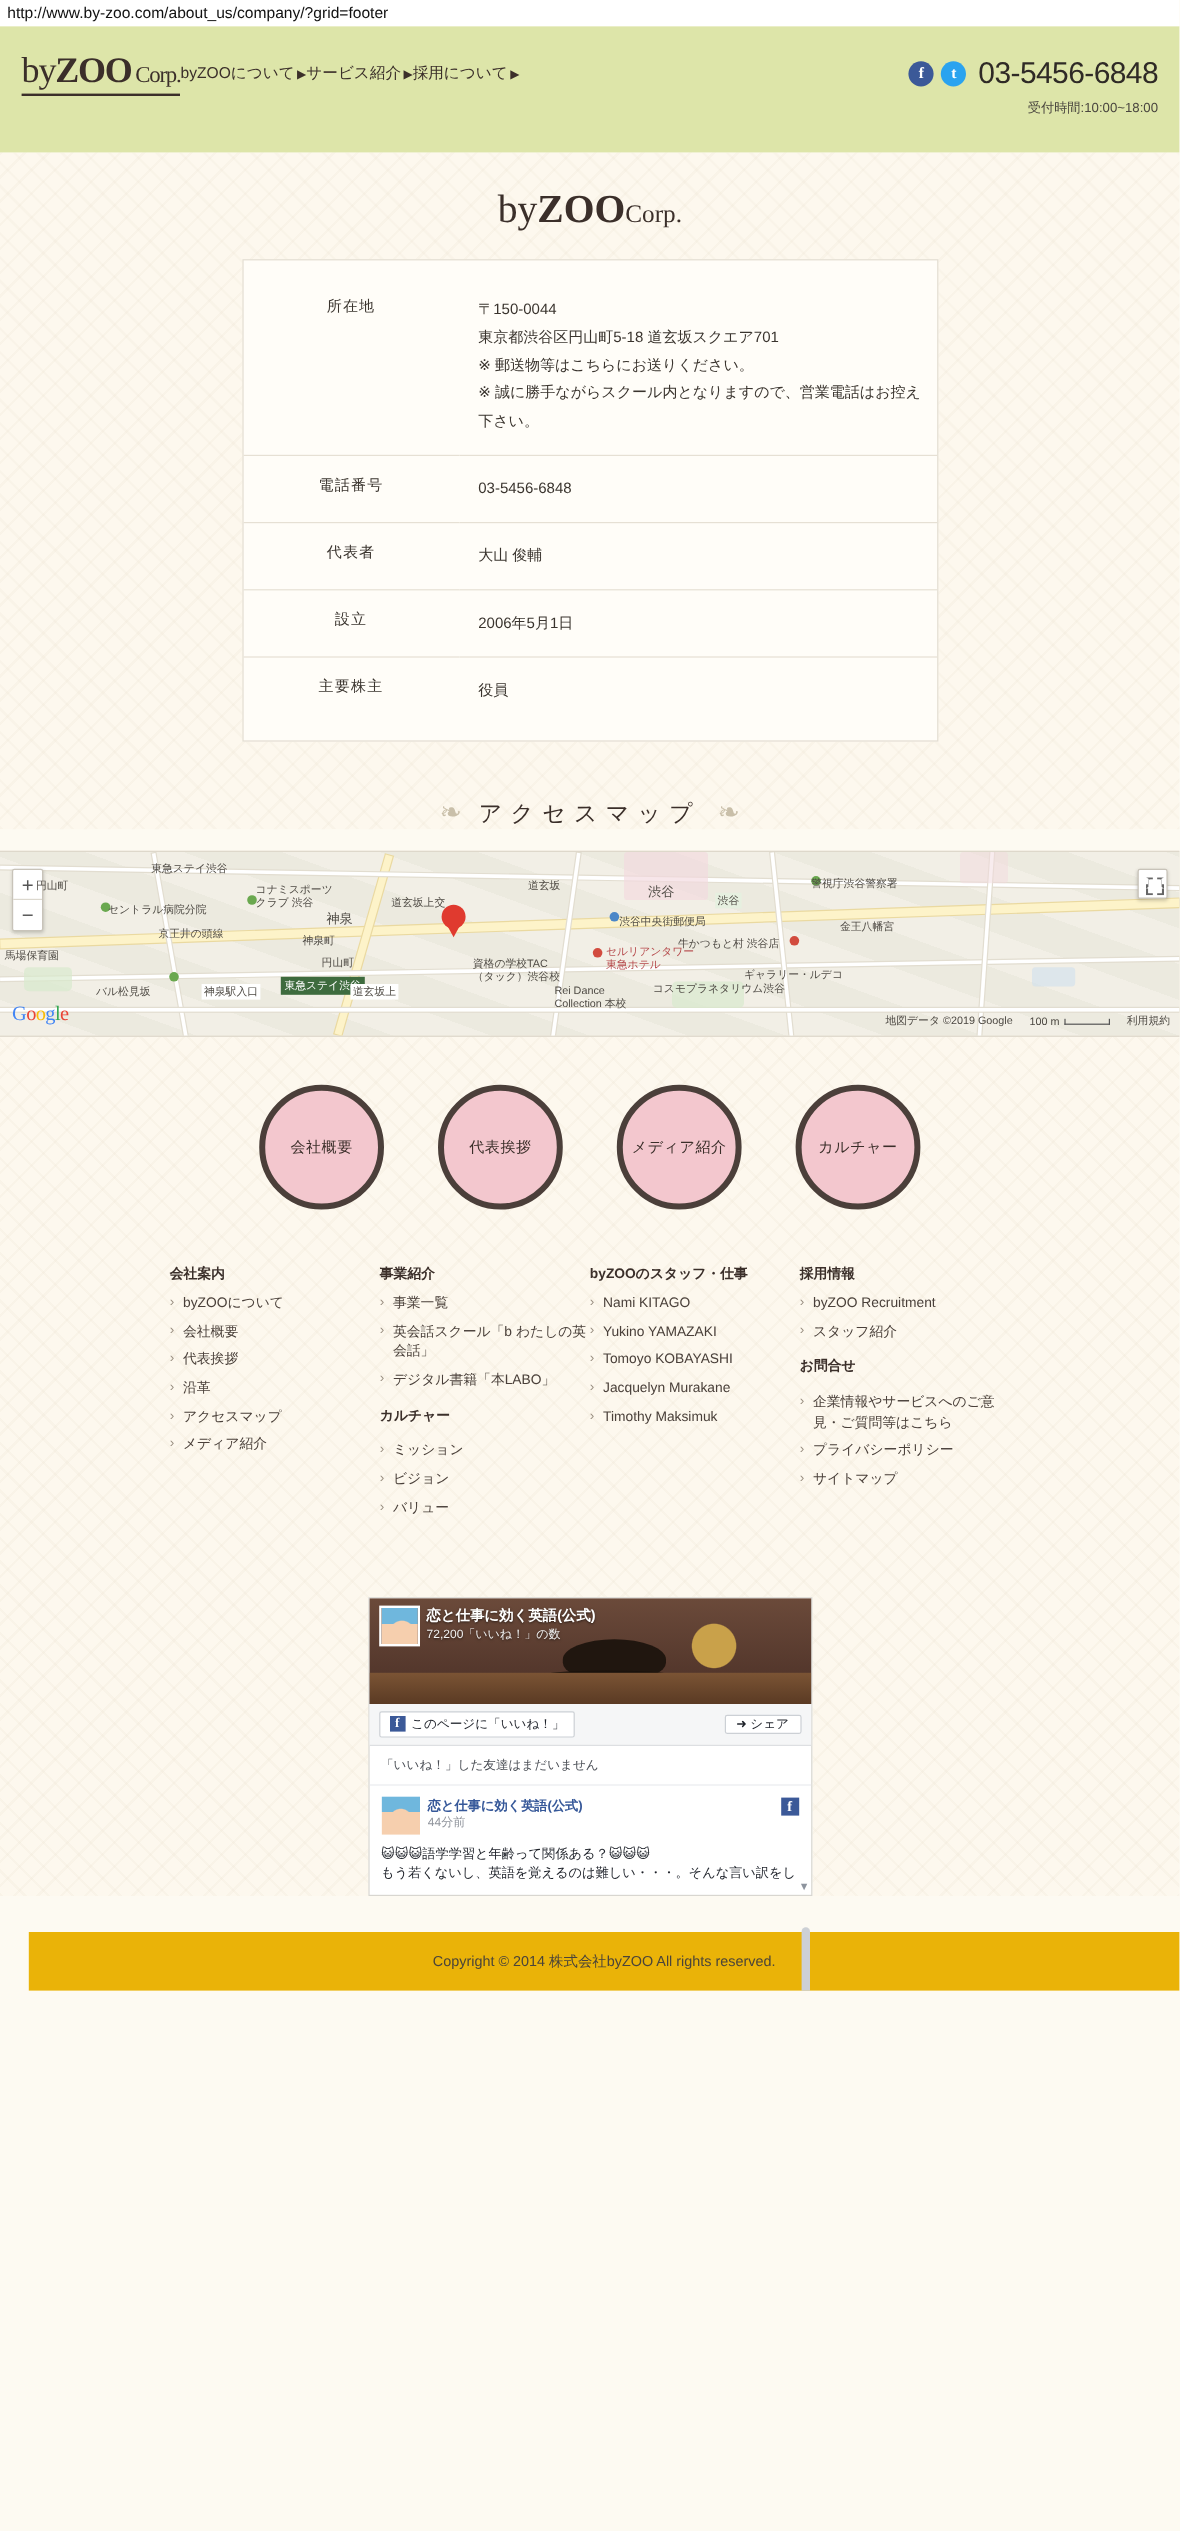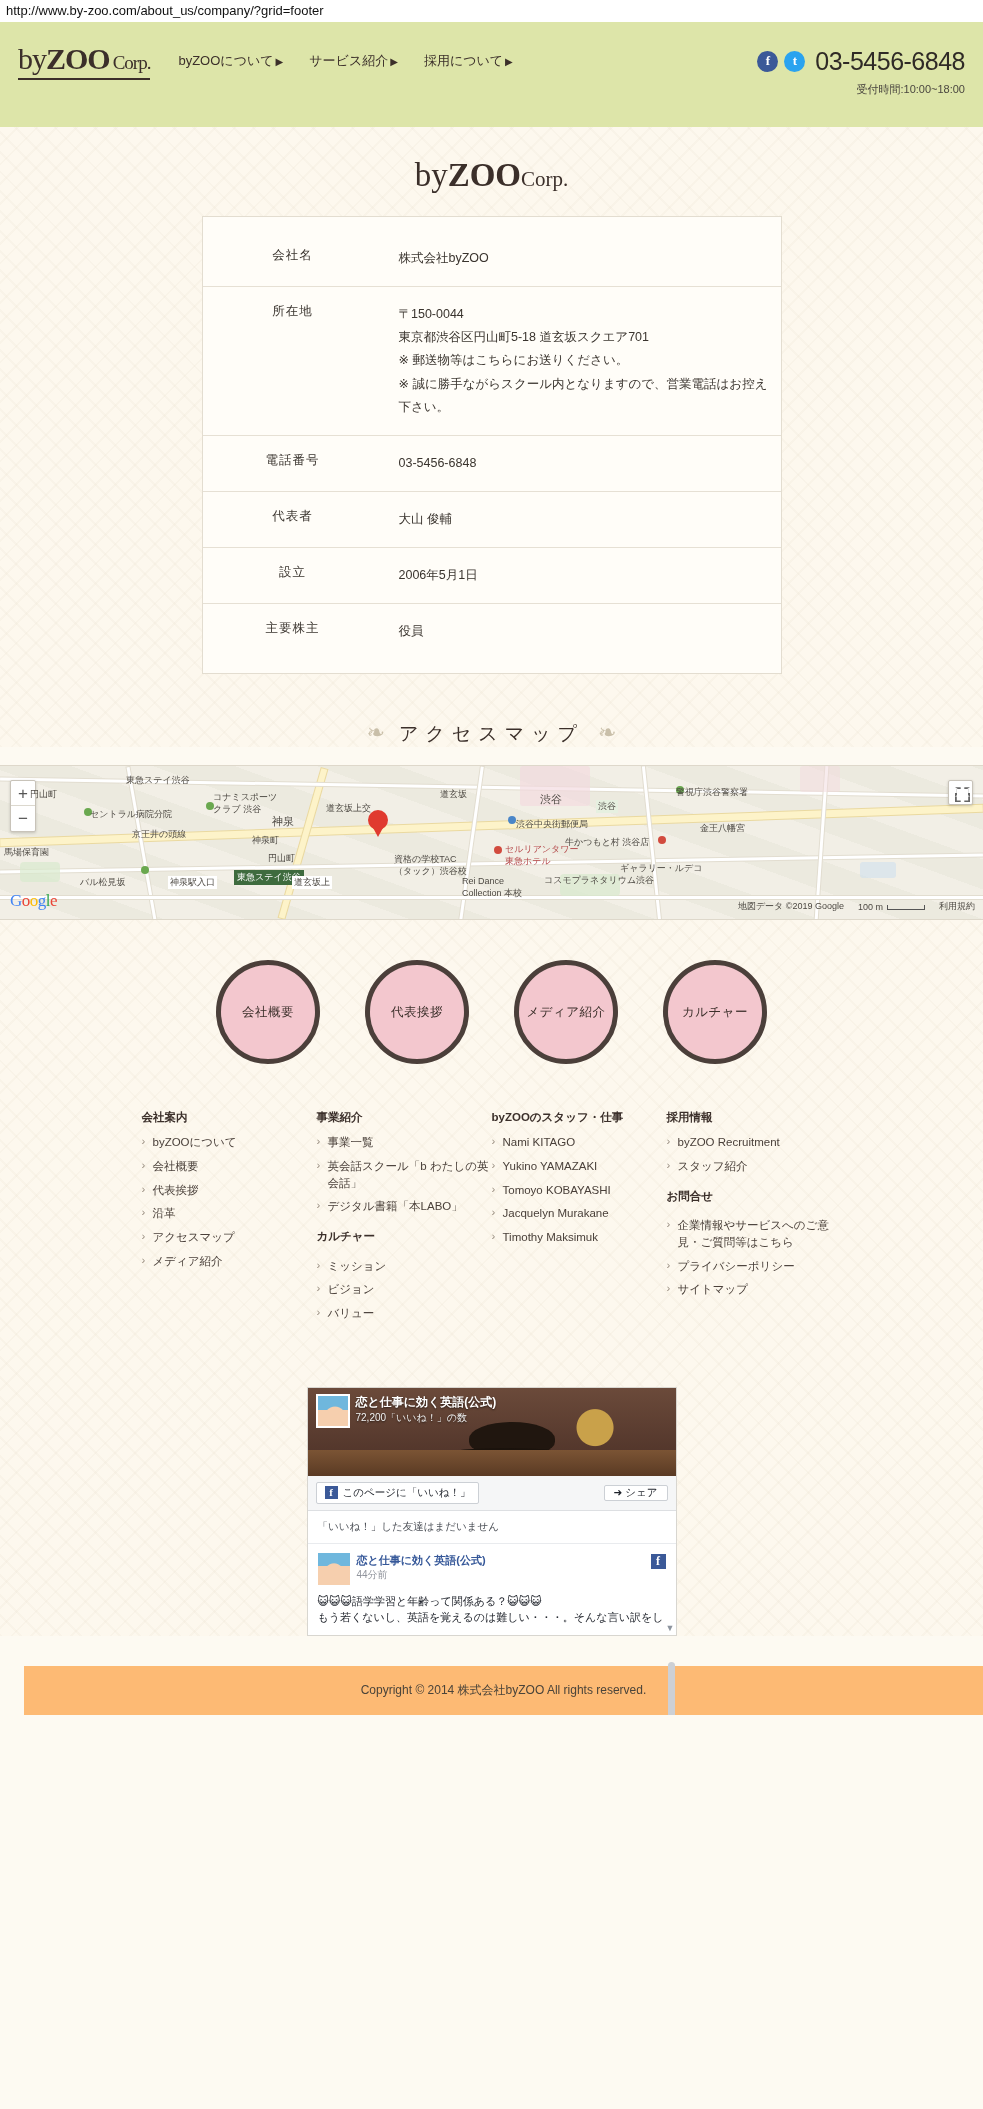--- a/index.html
+++ b/index.html
@@ -49,22 +49,20 @@
   .logo .by { font-weight: 400; }
   .logo .zoo { font-weight: bold; letter-spacing: -1px; }
   .logo .corp { font-size: 19px; margin-left: 3px; }
   .logo-underline {
     border-bottom: 2px solid #3b2f2a;
     padding-bottom: 2px;
   }
   .nav {
     display: flex;
     align-items: center;
-    margin-left: 28px;
-    gap: 26px;
   }
   .nav-item {
     font-size: 13px;
     color: #3b2f2a;
     white-space: nowrap;
     cursor: pointer;
   }
   .nav-item .tri { font-size: 10px; margin-left: 2px; }
   .header-right {
     margin-left: auto;
@@ -394,21 +392,21 @@
     position: absolute; right: 1px; top: 118px; width: 7px; height: 80px;
     background: #cdd0d5; border-radius: 4px;
   }
   .fb-scrollarrow {
     position: absolute; right: 1px; bottom: 2px; width: 9px; height: 9px;
     color: #8d949e; font-size: 9px; line-height: 9px; text-align: center;
   }
 
   
   .copyright {
-    background: #fdba74;
+    background: #eab308;
     text-align: center;
     font-size: 12px;
     color: #4a443a;
     padding: 16px 0;
     margin-left: 24px;
   }
 </style>
 </head>
 <body>
 
@@ -437,24 +435,20 @@
 
 <div class="page">
 
   <div class="page-title">
     <span>by</span><span class="zoo">ZOO</span><span class="corp">Corp.</span>
   </div>
 
   <div class="card">
     <table class="company">
       <tbody>
-        <tr>
-          <th>会社名</th>
-          <td>株式会社byZOO</td>
-        </tr>
         <tr>
           <th>所在地</th>
           <td style="white-space:pre-line">〒150-0044
 東京都渋谷区円山町5-18 道玄坂スクエア701
 ※ 郵送物等はこちらにお送りください。
 ※ 誠に勝手ながらスクール内となりますので、営業電話はお控え下さい。</td>
         </tr>
         <tr>
           <th>電話番号</th>
           <td>03-5456-6848</td>

